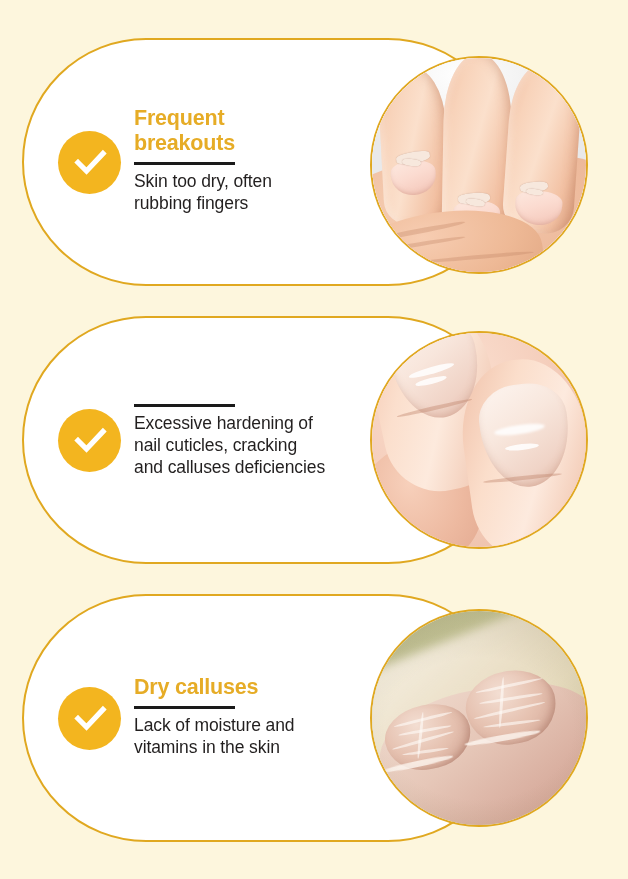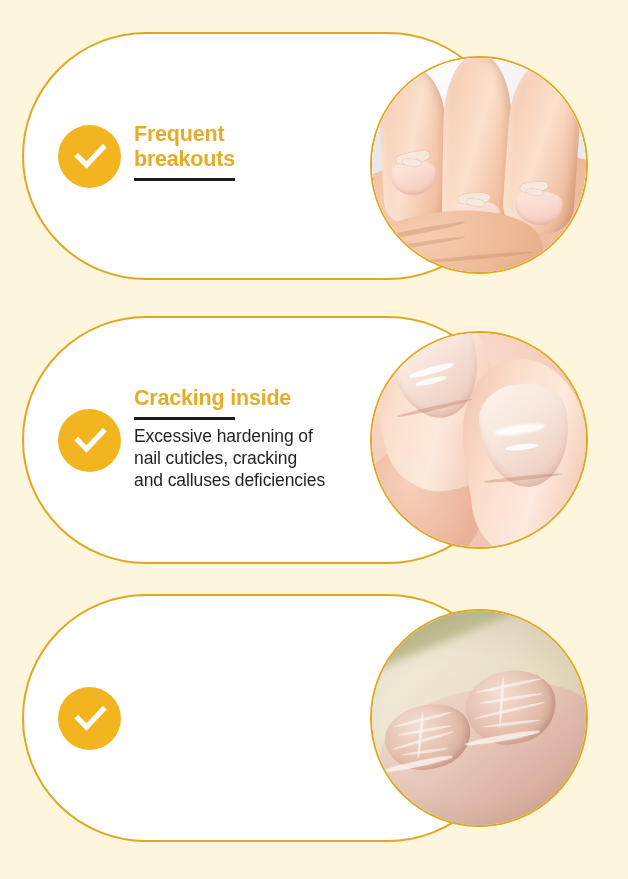--- a/index.html
+++ b/index.html
@@ -26,21 +26,21 @@
   .card {
     position: absolute;
     left: 22px;
     width: 490px;
     height: 248px;
     background: #ffffff;
     border: 2px solid #e0a820;
     border-radius: 124px;
     box-sizing: border-box;
   }
-  .card-1 { top: 32px; }
+  .card-1 { top: 38px; }
   .card-2 { top: 316px; }
   .card-3 { top: 594px; }
 
   
   .card-inner {
     position: absolute;
     left: 34px;
     top: 0;
     height: 100%;
     width: 330px;
@@ -279,20 +279,22 @@
     <div class="card-inner">
       <div class="check-badge">
         <svg viewBox="0 0 40 40" aria-hidden="true">
           <path d="M8 20.5 L16.5 29 L33 11.5" fill="none" stroke="#ffffff" stroke-width="5.2" stroke-linecap="square" stroke-linejoin="miter"></path>
         </svg>
       </div>
       <div class="text-block">
         <p class="card-title">Frequent
 breakouts</p>
         <div class="divider"></div>
+        <p class="card-desc">Skin too dry, often
+rubbing fingers</p>
       </div>
     </div>
   </div>
   <div class="photo photo-1">
     <div class="photo-art p1-bg"></div>
     <div class="photo-art">
       <div class="p1-palm"></div>
       <div class="p1-finger p1-f1"></div>
       <div class="p1-finger p1-f2"></div>
       <div class="p1-finger p1-f3"></div>
@@ -313,21 +315,20 @@
   </div>
 
   <div class="card card-2">
     <div class="card-inner">
       <div class="check-badge">
         <svg viewBox="0 0 40 40" aria-hidden="true">
           <path d="M8 20.5 L16.5 29 L33 11.5" fill="none" stroke="#ffffff" stroke-width="5.2" stroke-linecap="square" stroke-linejoin="miter"></path>
         </svg>
       </div>
       <div class="text-block">
-        <p class="card-title">Cracking inside</p>
         <div class="divider"></div>
         <p class="card-desc">Excessive hardening of
 nail cuticles, cracking
 and calluses deficiencies</p>
       </div>
     </div>
   </div>
   <div class="photo photo-2">
     <div class="photo-art p2-bg"></div>
     <div class="photo-art">
@@ -344,20 +345,26 @@
       <div class="p2-shine p2-s4"></div>
     </div>
   </div>
 
   <div class="card card-3">
     <div class="card-inner">
       <div class="check-badge">
         <svg viewBox="0 0 40 40" aria-hidden="true">
           <path d="M8 20.5 L16.5 29 L33 11.5" fill="none" stroke="#ffffff" stroke-width="5.2" stroke-linecap="square" stroke-linejoin="miter"></path>
         </svg>
+      </div>
+      <div class="text-block">
+        <p class="card-title">Dry calluses</p>
+        <div class="divider"></div>
+        <p class="card-desc">Lack of moisture and
+vitamins in the skin</p>
       </div>
     </div>
   </div>
   <div class="photo photo-3">
     <div class="photo-art p3-bg"></div>
     <div class="photo-art">
       <div class="p3-band"></div>
       <div class="p3-foot"></div>
       <div class="p3-toe p3-t1"></div>
       <div class="p3-toe p3-t2"></div>

